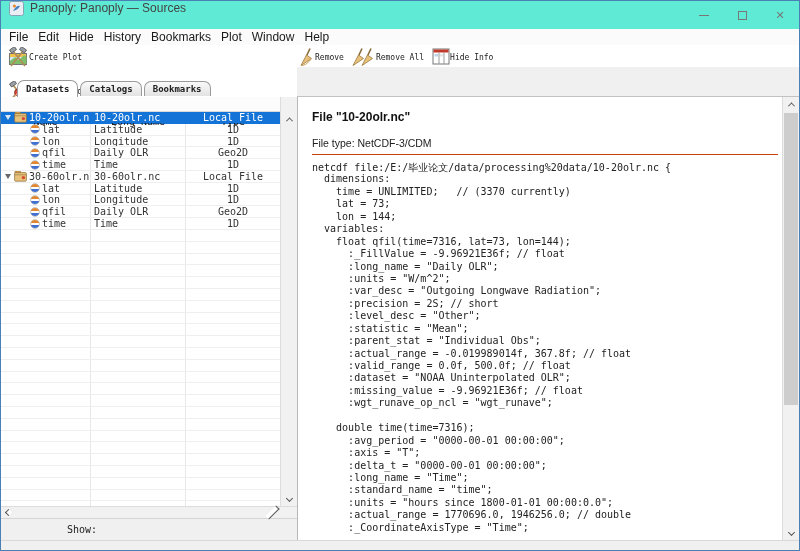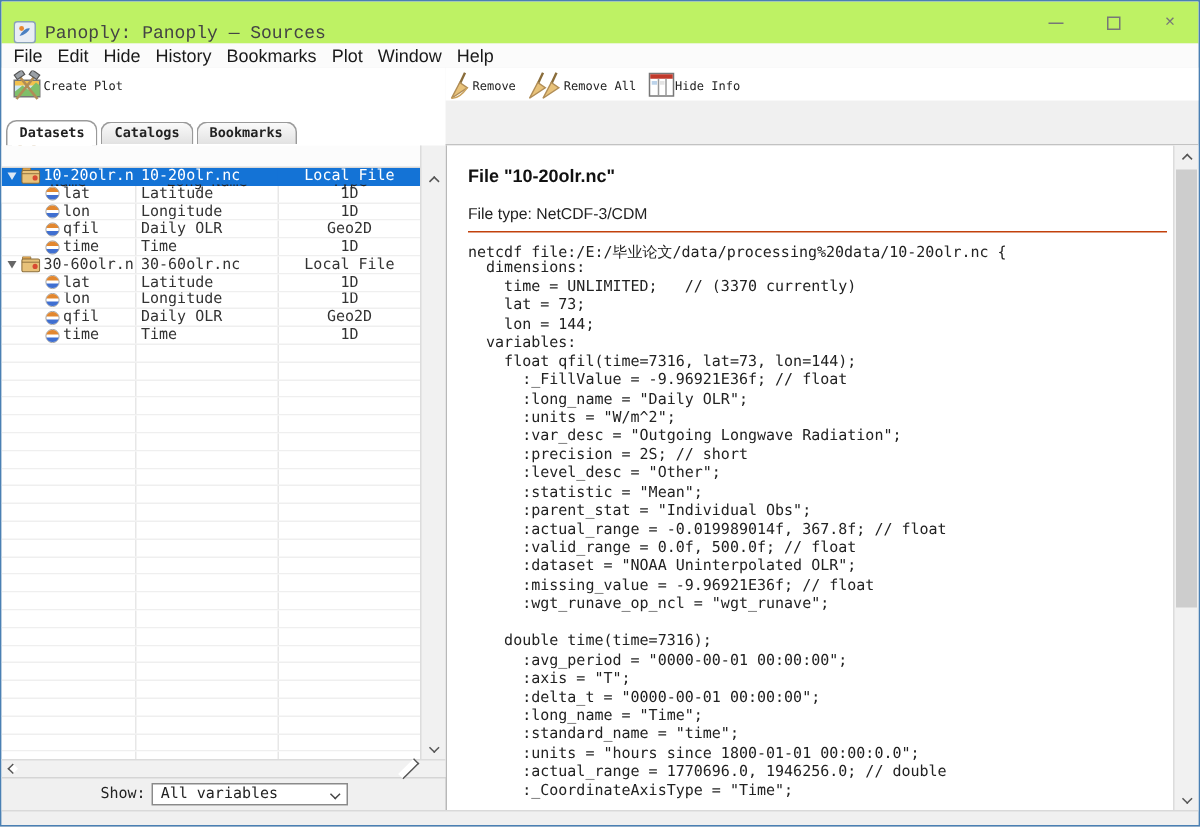--- a/index.html
+++ b/index.html
@@ -2,41 +2,41 @@
 <html><head>
 <meta charset="utf-8">
 <style>
   * { box-sizing: border-box; margin: 0; padding: 0; }
   body { margin: 0; background: #9b9b9b; font-family: "Liberation Sans", sans-serif; }
   .window {
     width: 800px; height: 551px; background: #f0f0f0;
     border: 1px solid #4a80b4; position: relative; overflow: hidden;
   }
   
-  .titlebar { height: 28px; background: #bef264; display: flex; align-items: flex-end; font-family: Liberation Mono, monospace; }
+  .titlebar { height: 28px; background: #5eead4; display: flex; align-items: flex-start; }
   .appicon { margin: 0 6px 0 8px; display: flex; }
   .title { font-size: 12px; color: #444; }
   .wincontrols { margin-left: auto; display: flex; height: 100%; }
   .wc { width: 38px; height: 100%; display: flex; align-items: center; justify-content: center; }
   .mini { width: 10px; border-top: 1px solid #777; display: inline-block; }
   .maxi { width: 9px; height: 9px; border: 1px solid #777; display: inline-block; }
   .closex { color: #777; font-size: 11px; line-height: 1; }
   
   .menubar { height: 16px; background: #fbfbfb; display: flex; align-items: center; padding-left: 3px; }
   .menu-item { font-size: 12px; color: #1a1a1a; padding: 0 5px; cursor: default; }
   
   .toolbar { height: 34px; background: #f0f0f0; display: flex; justify-content: space-between; align-items: flex-start; }
   .tgroup { display: flex; }
   .tgroup.left { padding-left: 6px; gap: 12px; }
   .tgroup.right { padding-right: 10px; gap: 8px; }
   .tool { display: flex; flex-direction: row; align-items: center; padding-top: 1px; }
   .ticon { height: 21px; display: flex; align-items: center; }
   .cap { font: 8px "DejaVu Sans Mono", monospace; color: #222; margin-top: 1px; white-space: nowrap; }
   
-  .tabbar { height: 18px; background: #f0f0f0; border-bottom: 1px solid #c2c2c2; display: flex; align-items: flex-end; padding-left: 3px; }
+  .tabbar { height: 18px; background: #f0f0f0; border-bottom: 1px solid #c2c2c2; display: flex; align-items: flex-end; padding-left: 16px; }
   .tab { height: 15px; display: flex; align-items: center; padding: 0 8px;
     font: bold 9px "DejaVu Sans Mono", monospace; color: #222;
     border: 1px solid #9a9a9a; border-bottom: none; border-radius: 7px 7px 0 0;
     background: linear-gradient(#fafafa, #e2e2e2); margin-right: 2px; }
   .tab.active { background: #ffffff; height: 17px; margin-bottom: -1px; position: relative; z-index: 2; }
   
   .main { height: 443px; display: flex; }
   .left { width: 296px; display: flex; flex-direction: column; background: #fff; }
   .tablewrap { height: 409px; display: flex; }
   .tcol { width: 279px; overflow: hidden; }
@@ -519,24 +519,20 @@
       <div class="hscroll">
         <div class="sbtn hleft">
             <span class="chev left"></span>
           </div>
         <div class="sbtn hright">
             <span class="chev right"></span>
           </div>
       </div>
       <div class="showbar">
         <span class="showlabel">Show:</span>
-        <div class="combo">
-          <span>All variables</span>
-          <span class="chev down"></span>
-        </div>
       </div>
     </div>
 
     <div class="divider"></div>
 
     <div class="right">
       <div class="info">
         <div class="ititle">File "10-20olr.nc"</div>
         <div class="ftype">File type: NetCDF-3/CDM</div>
         <div class="code">

